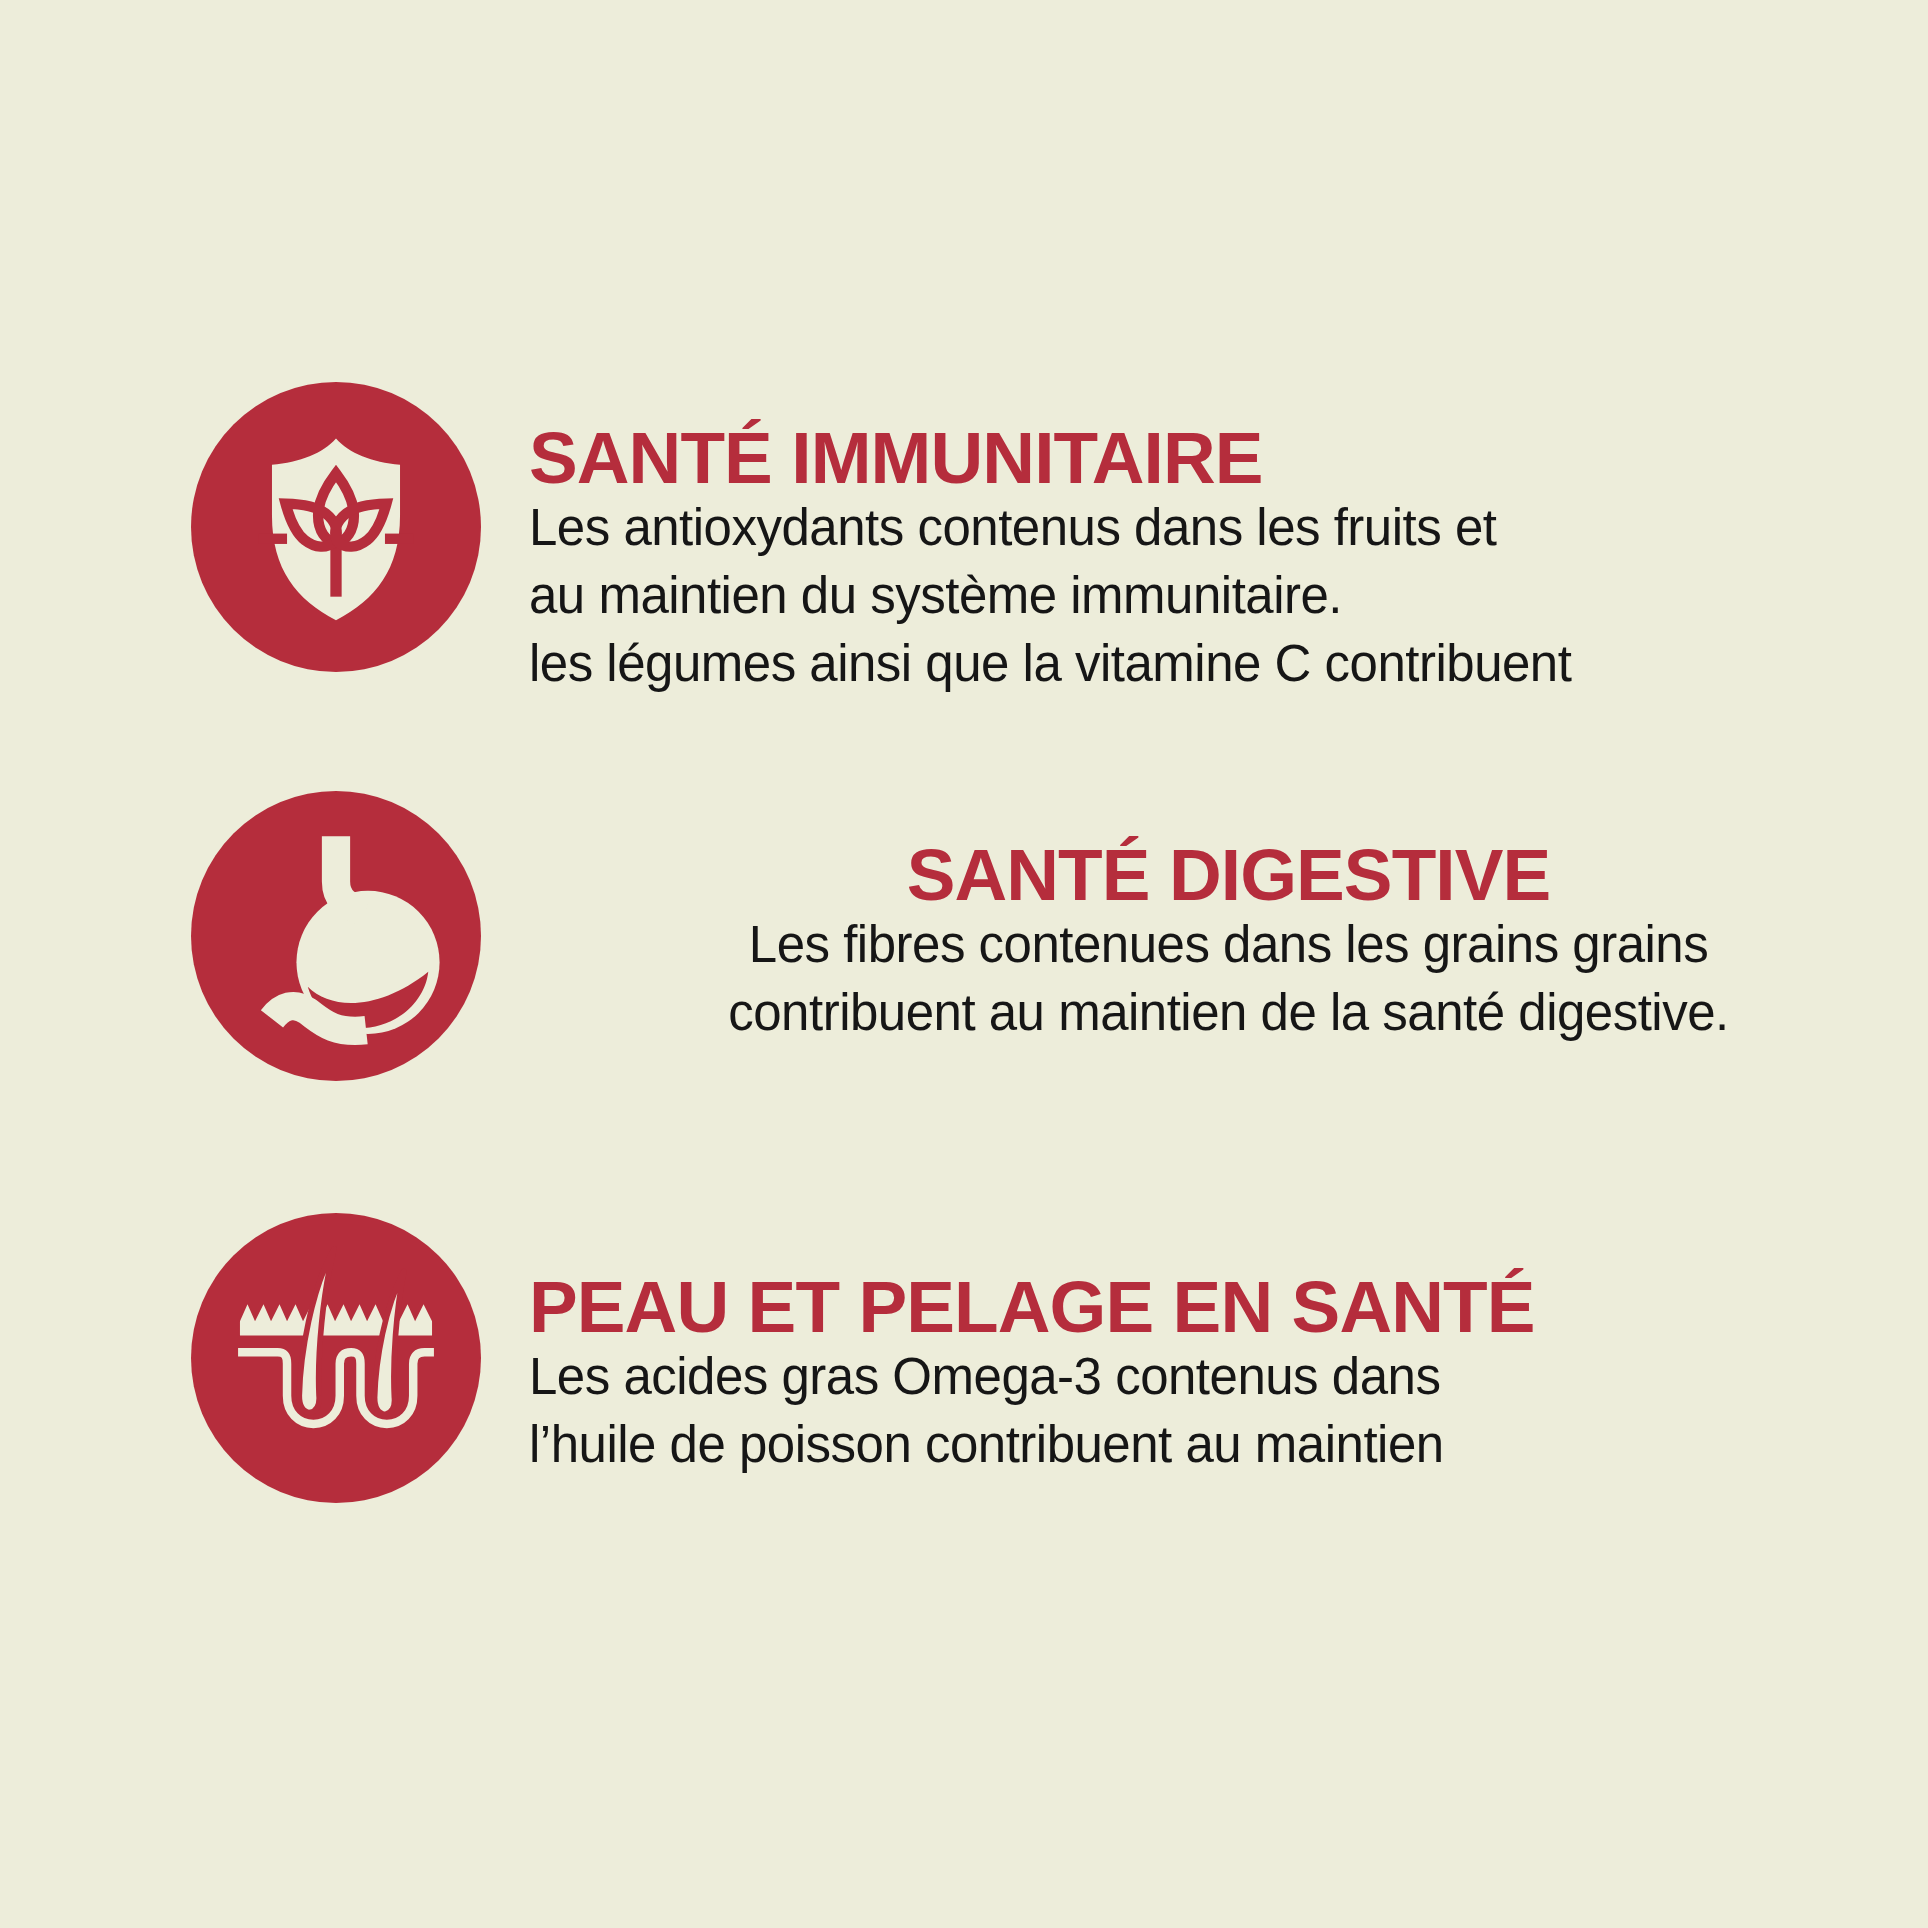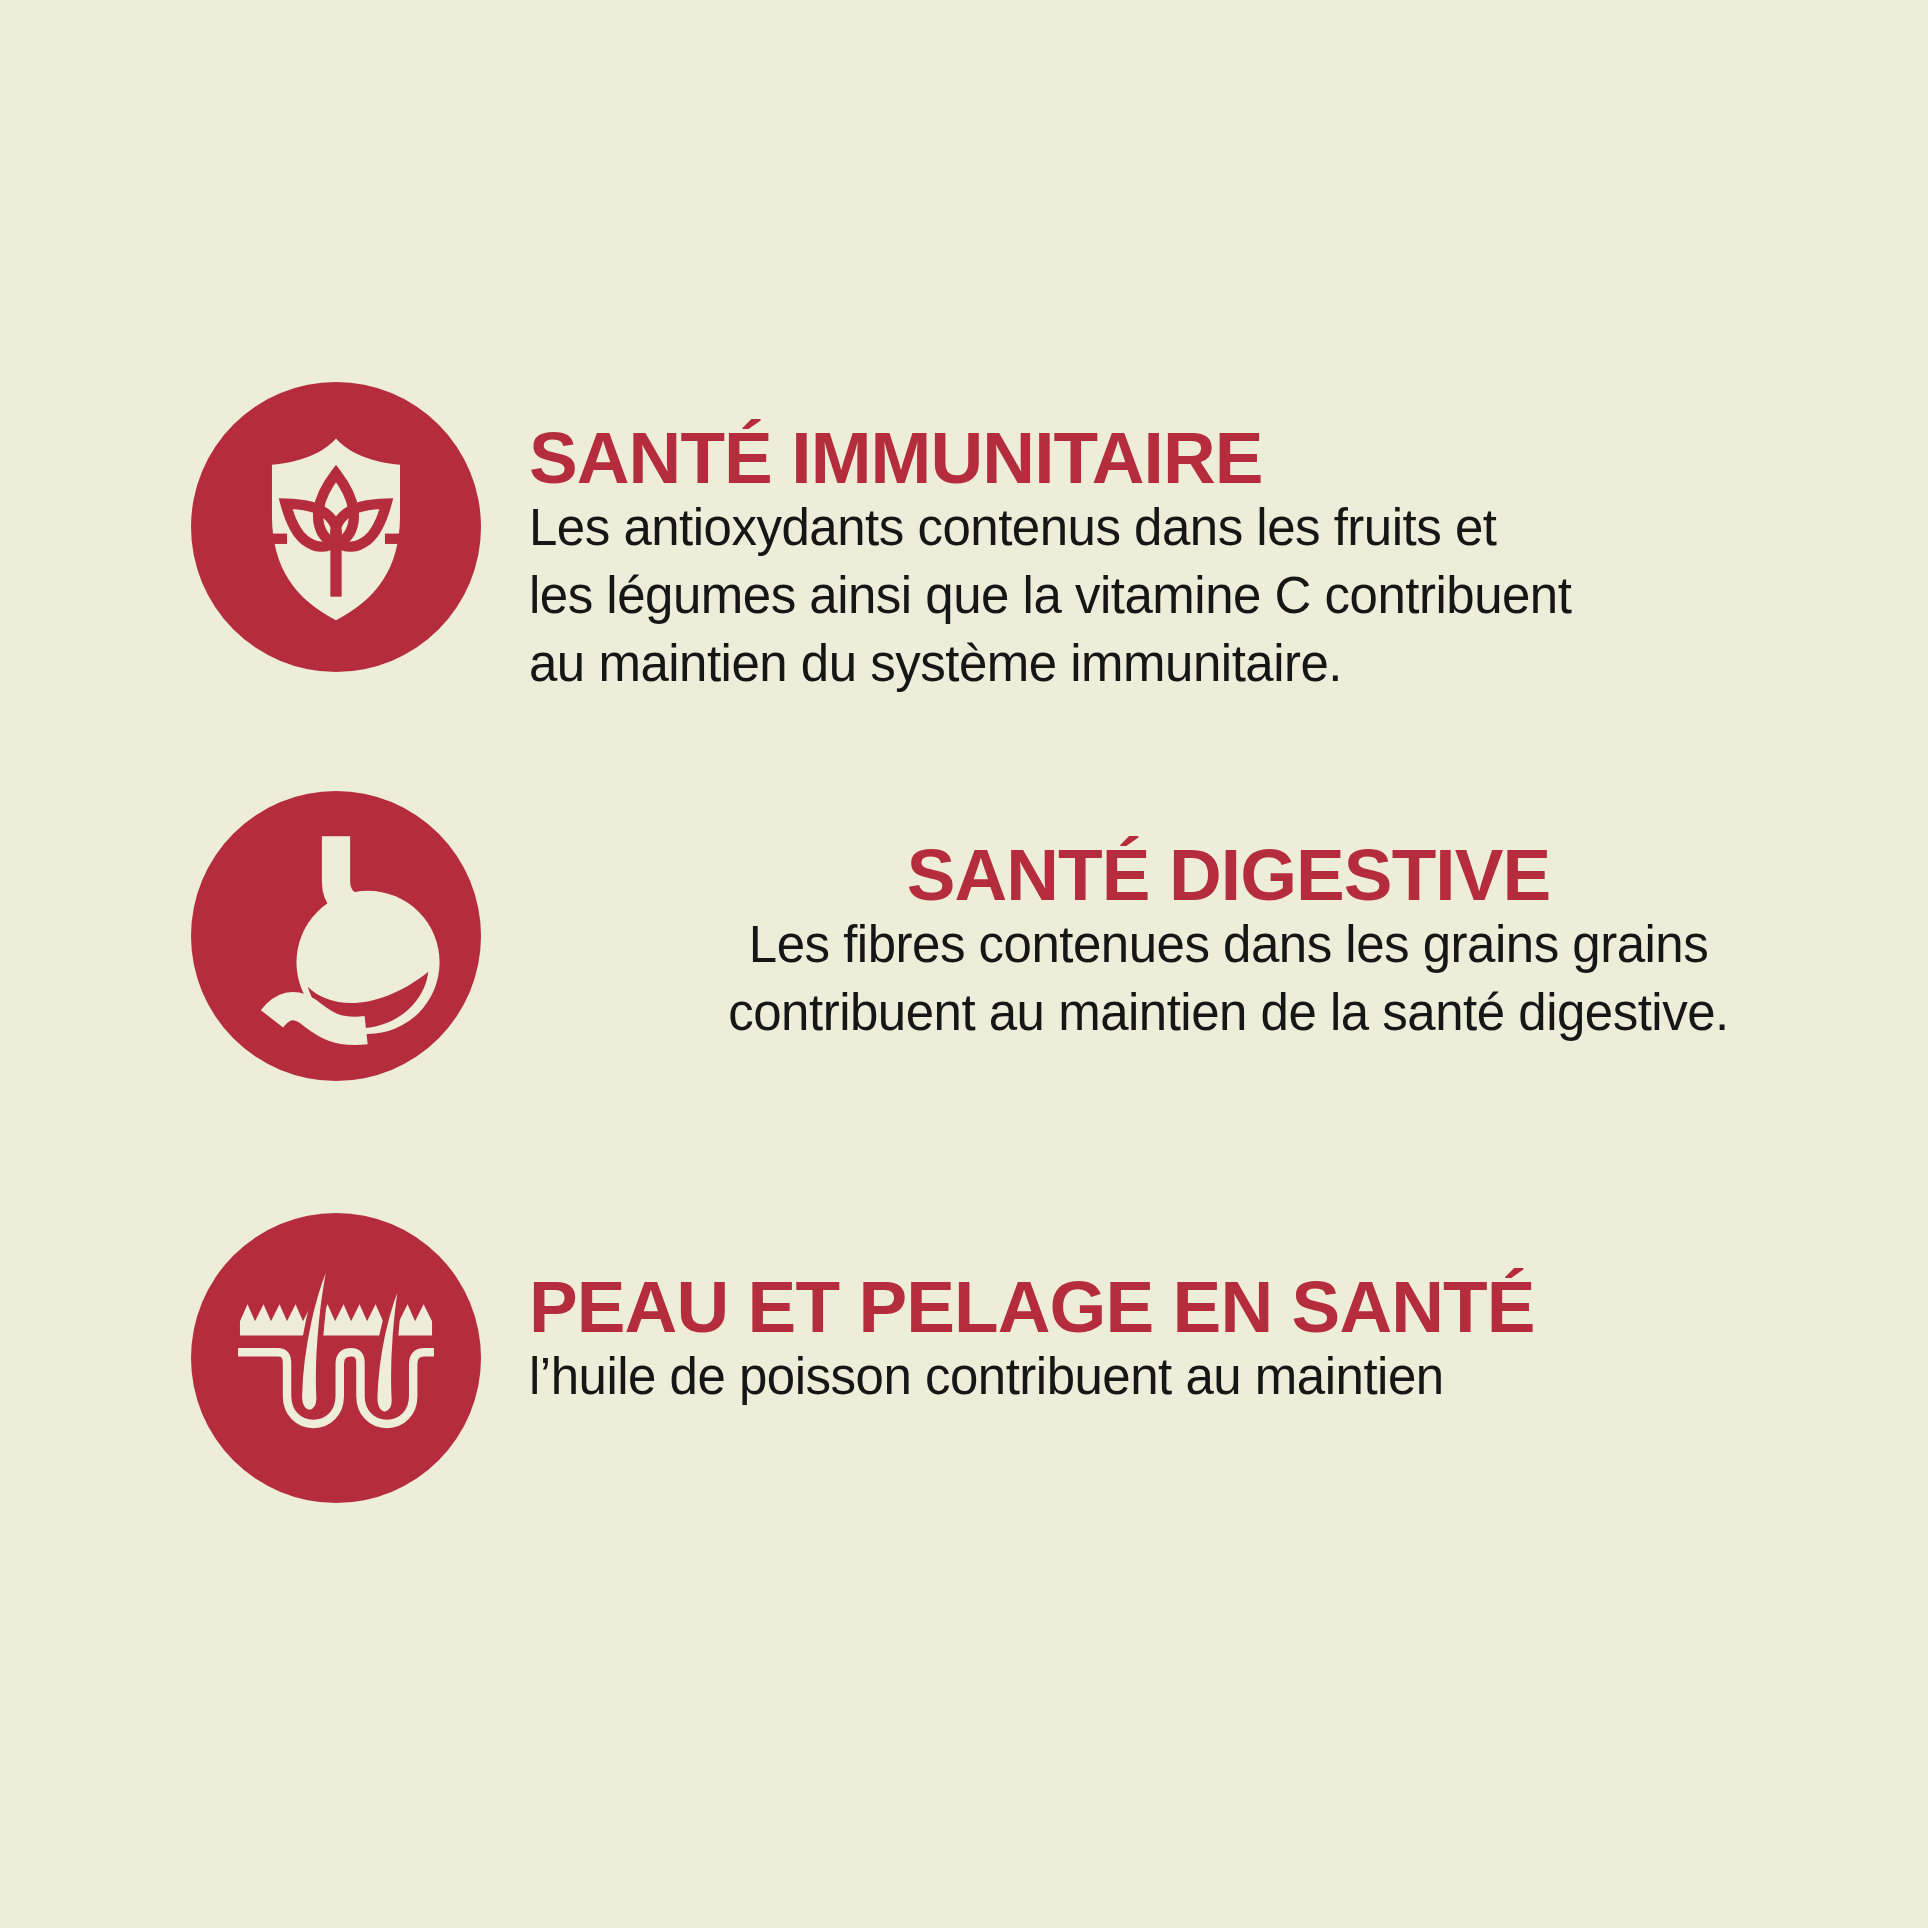--- a/index.html
+++ b/index.html
@@ -92,22 +92,22 @@
           C172 157 165 167 154 169
           C143 167 136 157 136 143
           C136 131 142 119 154 103 Z"></path>
       </g>
     </svg>
   </div>
   <div class="text-block">
     <h2 class="section-title">SANTÉ IMMUNITAIRE</h2>
     <p class="section-body">
       <span class="body-line">Les antioxydants contenus dans les fruits et</span>
+      <span class="body-line">au maintien du système immunitaire.</span>
       <span class="body-line">les légumes ainsi que la vitamine C contribuent</span>
-      <span class="body-line">au maintien du système immunitaire.</span>
     </p>
   </div>
 </section>
 
 <section class="row" id="row-digestive">
   <div class="icon-circle">
     <svg viewBox="0 0 308 308" aria-hidden="true">
       <circle class="f-red" cx="154" cy="154" r="154"></circle>
 
       <circle class="f-cream" cx="188" cy="182" r="76"></circle>
@@ -164,17 +164,18 @@
       <path class="f-cream" stroke="var(--red)" stroke-width="6" stroke-linejoin="round" style="fill:var(--cream)" d="M226 62
         C206 100 196 156 195 196
         C195 206 199 213 206 214
         C213 213 217 206 216 196
         C214 156 218 104 226 62 Z"></path>
     </svg>
   </div>
   <div class="text-block">
     <h2 class="section-title">PEAU ET PELAGE EN SANTÉ</h2>
     <p class="section-body">
+      <span class="body-line">Les acides gras Omega-3 contenus dans</span>
       <span class="body-line">l’huile de poisson contribuent au maintien</span>
     </p>
   </div>
 </section>
 
 
 </body></html>

